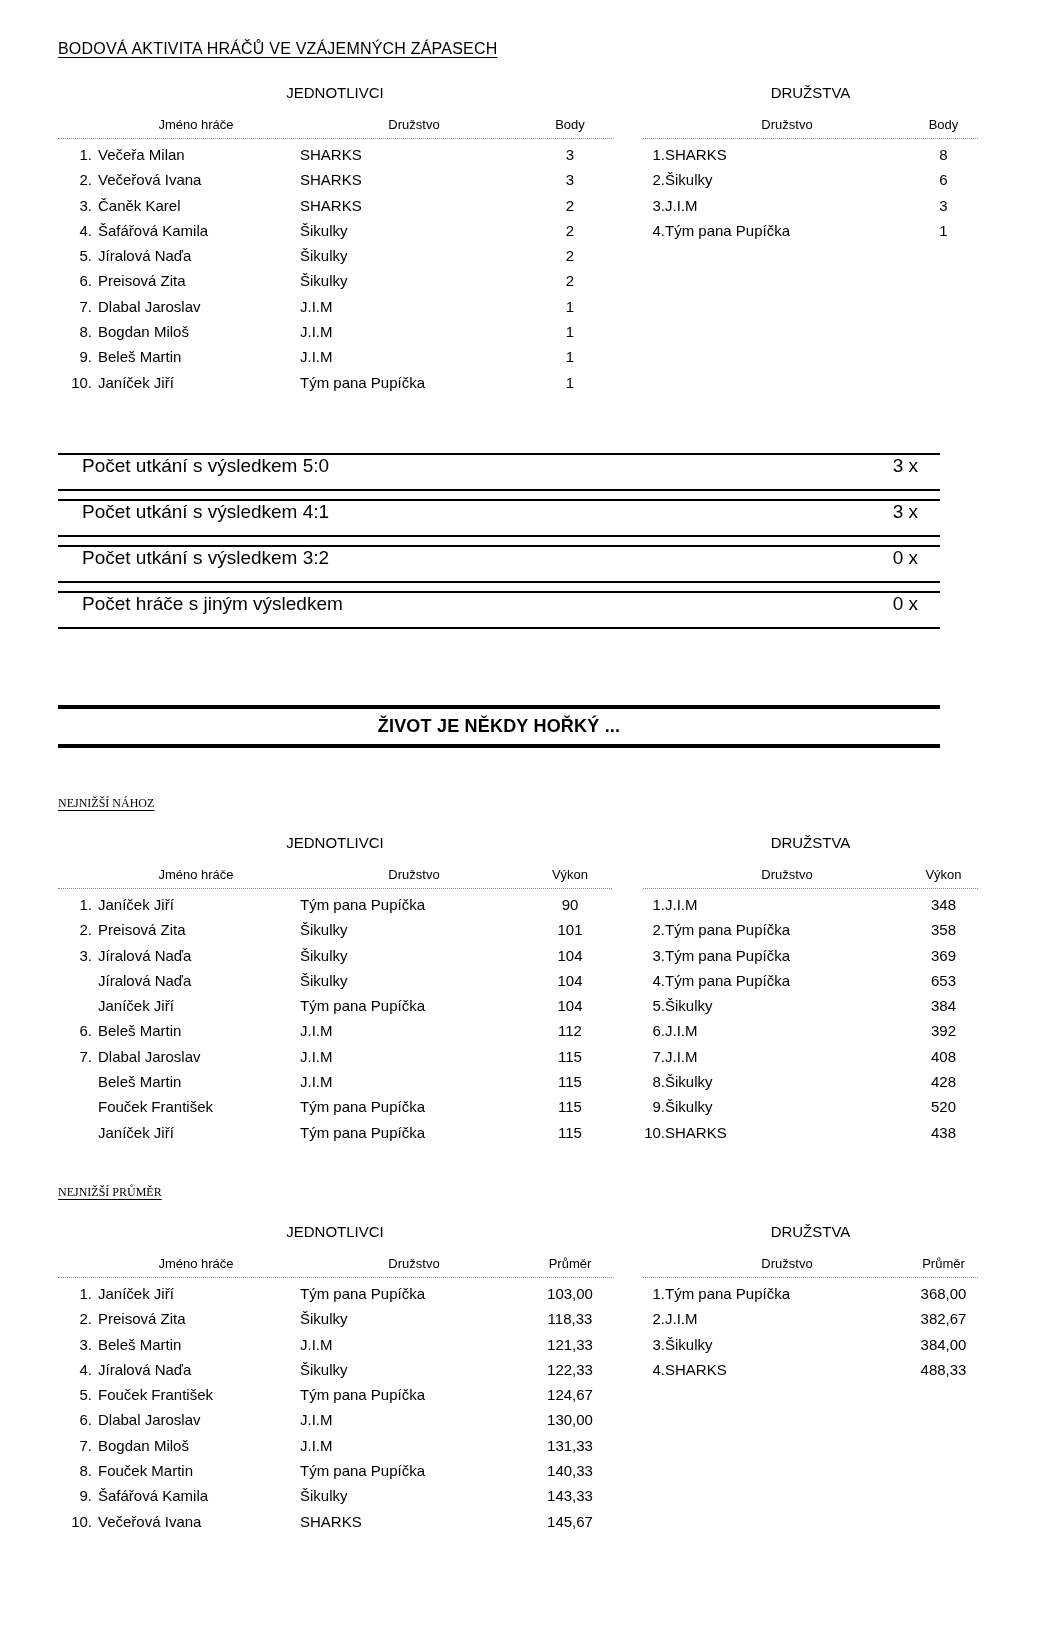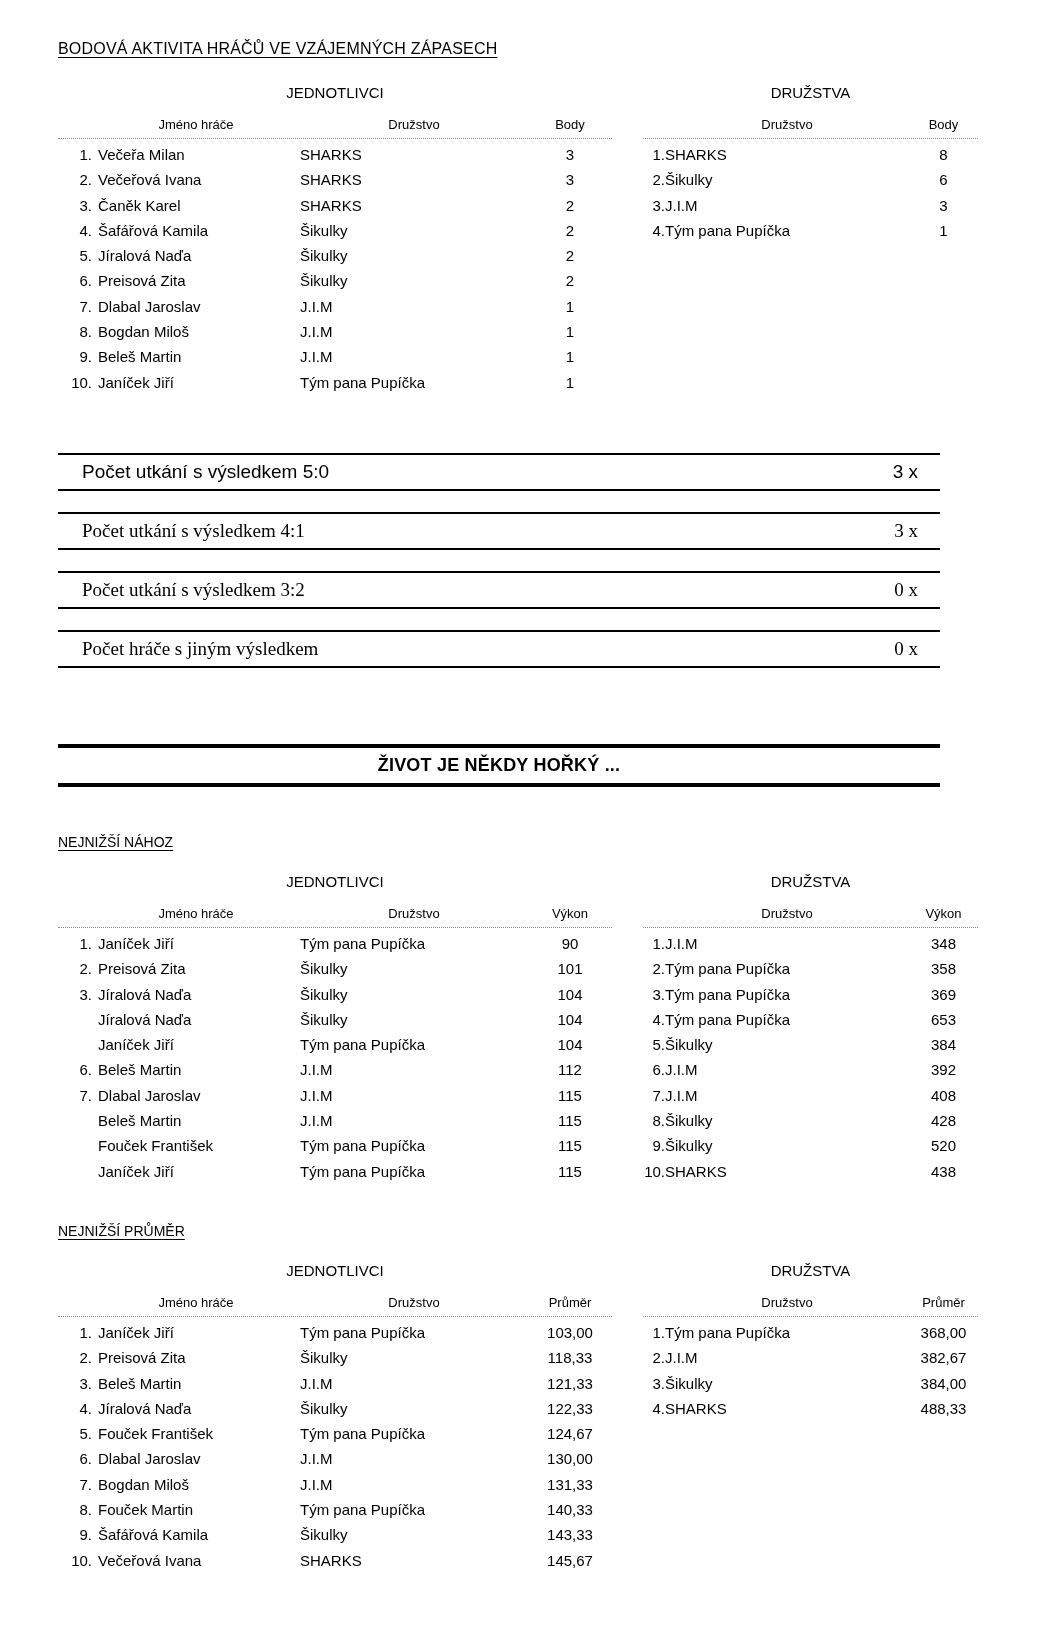--- a/index.html
+++ b/index.html
@@ -36,33 +36,33 @@
   .trow { display:grid; height:25.3px; line-height:25.3px; font-size:15px; }
   .cell-rank   { text-align:right; }
   .cell-player { padding-left:6px; }
   .cell-team   { padding-left:0; }
   .cell-value  { text-align:center; }
 
   .banners { margin-top:58px; }
   .banner {
     box-sizing:border-box; width:882px; height:38px;
     border-top:2px solid #000; border-bottom:2px solid #000;
-    display:flex; justify-content:space-between; align-items:center;
+    display:flex; justify-content:space-between; align-items:flex-start;
     padding:0 22px 0 24px; font-size:19px;
   }
-  .banner + .banner { margin-top:21px;font-family:Liberation Serif, serif; }
+  .banner + .banner { margin-top:8px; }
 
   .divider {
     box-sizing:border-box; width:882px; margin-top:76px;
     border-top:4px solid #000; border-bottom:4px solid #000;
     padding:7px 0; text-align:center;
   }
   .divider-title { font-size:18px; font-weight:bold; letter-spacing:0.2px; }
 
-  .sec-heading { font-size:14px; height:18px; line-height:18px; }
+  .sec-heading { font-size:12px; height:18px; line-height:18px;font-family:Liberation Serif, serif; }
   #nahoz-heading  { margin-top:46px; }
   #prumer-heading { margin-top:38px; }
   #nahoz-cols  { margin-top:22px; }
   #prumer-cols { margin-top:22px; }
   #points-cols { margin-top:26px; }
 </style>
 </head>
 <body>
 
 <div id="title" class="underlined">BODOVÁ AKTIVITA HRÁČŮ VE VZÁJEMNÝCH ZÁPASECH</div>

